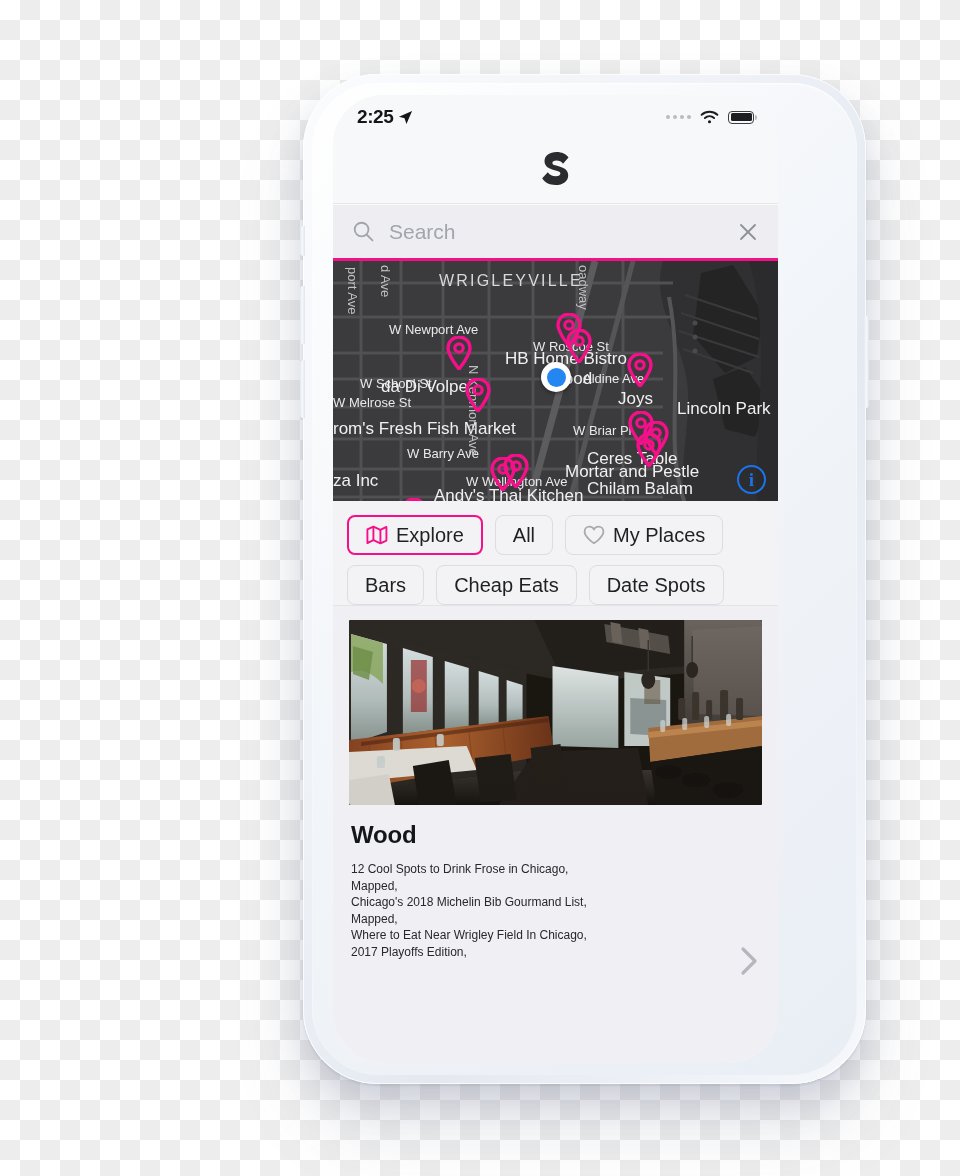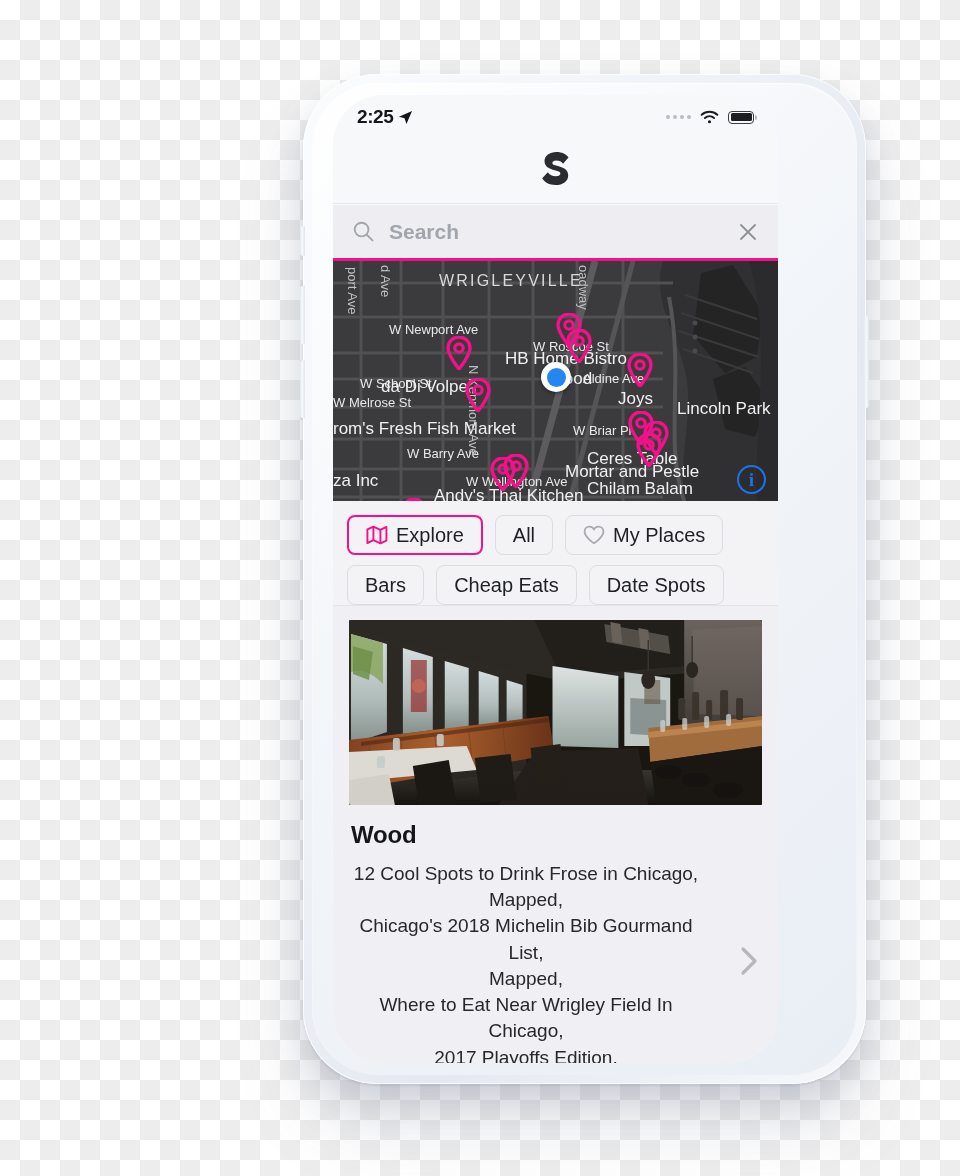--- a/index.html
+++ b/index.html
@@ -174,21 +174,20 @@
     gap: 13px;
   }
   #search-input {
     flex: 1;
     border: none;
     outline: none;
     background: transparent;
     font-family: "Liberation Sans", sans-serif;
     font-size: 21px;
     color: #3b3c41;
-    font-weight: bold;
   }
   #search-input::placeholder { color: #a3a5ad; }
 
   
   #map {
     position: absolute;
     top: 163px; left: 0; right: 0;
     height: 243px;
     background: #3b3b3d;
     overflow: hidden;
@@ -298,25 +297,24 @@
     padding: 16px 18px 0 18px;
   }
   #card-title {
     font-size: 24px;
     font-weight: bold;
     color: #15161a;
     margin: 0 0 12px 0;
     letter-spacing: -0.2px;
   }
   #card-desc {
-    font-size: 19px;
+    font-size: 12px;
     line-height: 1.38;
     color: #27282c;
     max-width: 350px;
-    text-align: center;
   }
   #card-chevron {
     position: absolute;
     right: 16px;
     top: 136px;
     color: #b6b7bd;
   }
 </style>
 </head>
 <body>

